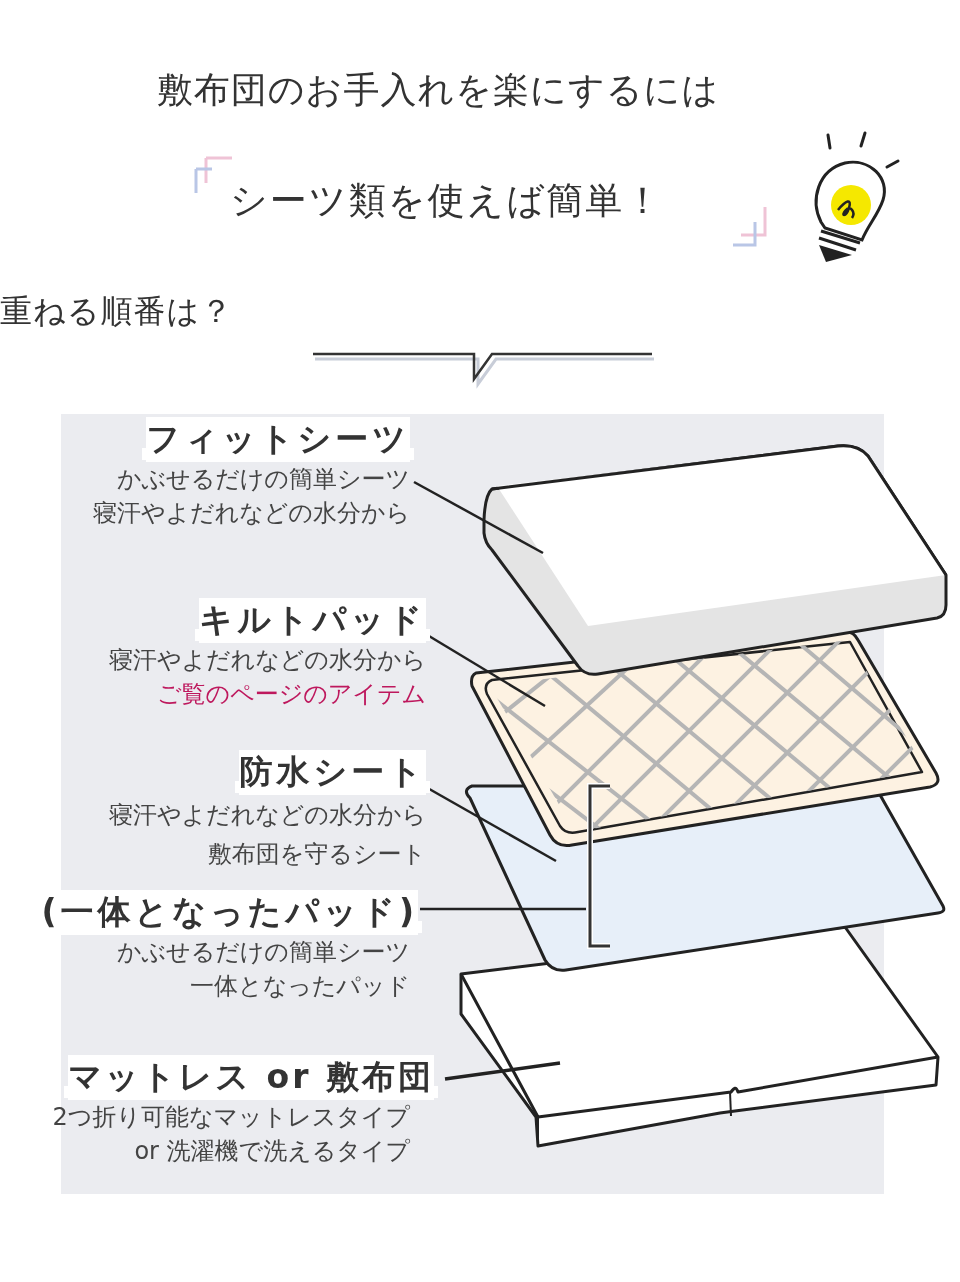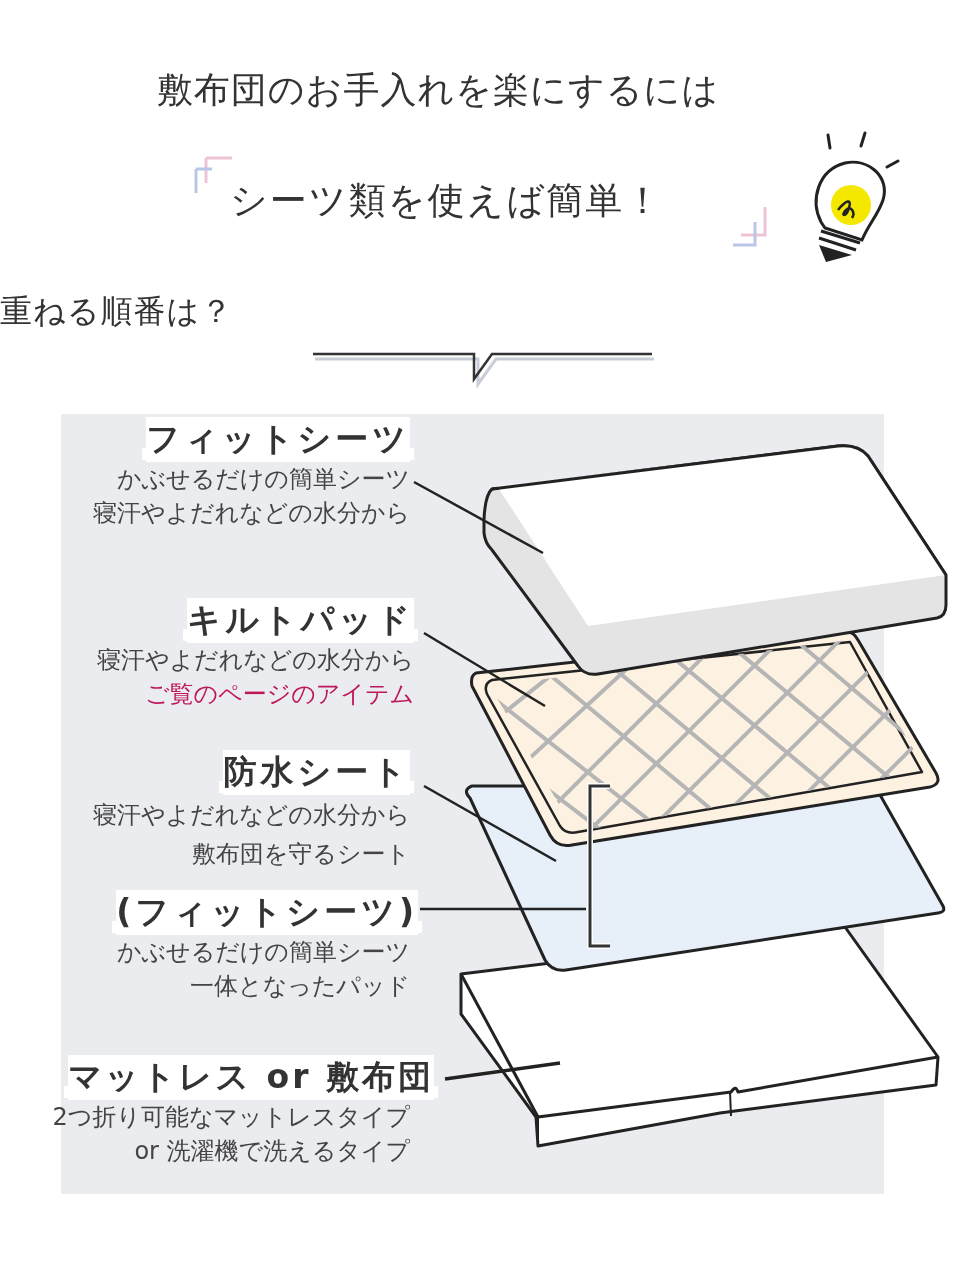--- a/index.html
+++ b/index.html
@@ -110,39 +110,39 @@
 </svg>
 
 <div class="abs" style="left:0; top:417px; width:410px; height:130px;">
   <div class="label" style="top:0;">
     <div class="lbl-title"><span class="hl"></span><span class="tx">フィットシーツ</span></div>
     <div class="lbl-desc">かぶせるだけの簡単シーツ</div>
     <div class="lbl-desc">寝汗やよだれなどの水分から</div>
   </div>
 </div>
 
-<div class="abs" style="left:4px; top:598px; width:410px; height:130px;">
+<div class="abs" style="left:16px; top:598px; width:410px; height:130px;">
   <div class="label" style="top:0;">
     <div class="lbl-title"><span class="hl"></span><span class="tx">キルトパッド</span></div>
     <div class="lbl-desc">寝汗やよだれなどの水分から</div>
     <div class="lbl-desc pink">ご覧のページのアイテム</div>
   </div>
 </div>
 
-<div class="abs" style="left:0; top:750px; width:410px; height:130px;">
+<div class="abs" style="left:16px; top:750px; width:410px; height:130px;">
   <div class="label" style="top:0;">
     <div class="lbl-title"><span class="hl"></span><span class="tx">防水シート</span></div>
     <div class="lbl-desc" style="line-height:40px;">寝汗やよだれなどの水分から</div>
     <div class="lbl-desc" style="line-height:38px;">敷布団を守るシート</div>
   </div>
 </div>
 
 <div class="abs" style="left:0; top:890px; width:418px; height:120px;">
   <div class="label" style="top:0;">
-    <div class="lbl-title"><span class="hl"></span><span class="tx">(フィットシーツ)</span></div>
+    <div class="lbl-title"><span class="hl"></span><span class="tx">(一体となったパッド)</span></div>
     <div class="lbl-desc" style="padding-right:8px;">かぶせるだけの簡単シーツ</div>
     <div class="lbl-desc" style="padding-right:8px;">一体となったパッド</div>
   </div>
 </div>
 
 <div class="abs" style="left:0; top:1055px; width:434px; height:130px;">
   <div class="label" style="top:0;">
     <div class="lbl-title" style="letter-spacing:3px;"><span class="hl"></span><span class="tx">マットレス or 敷布団</span></div>
     <div class="lbl-desc" style="padding-right:24px;">2つ折り可能なマットレスタイプ</div>
     <div class="lbl-desc" style="padding-right:24px;">or 洗濯機で洗えるタイプ</div>

